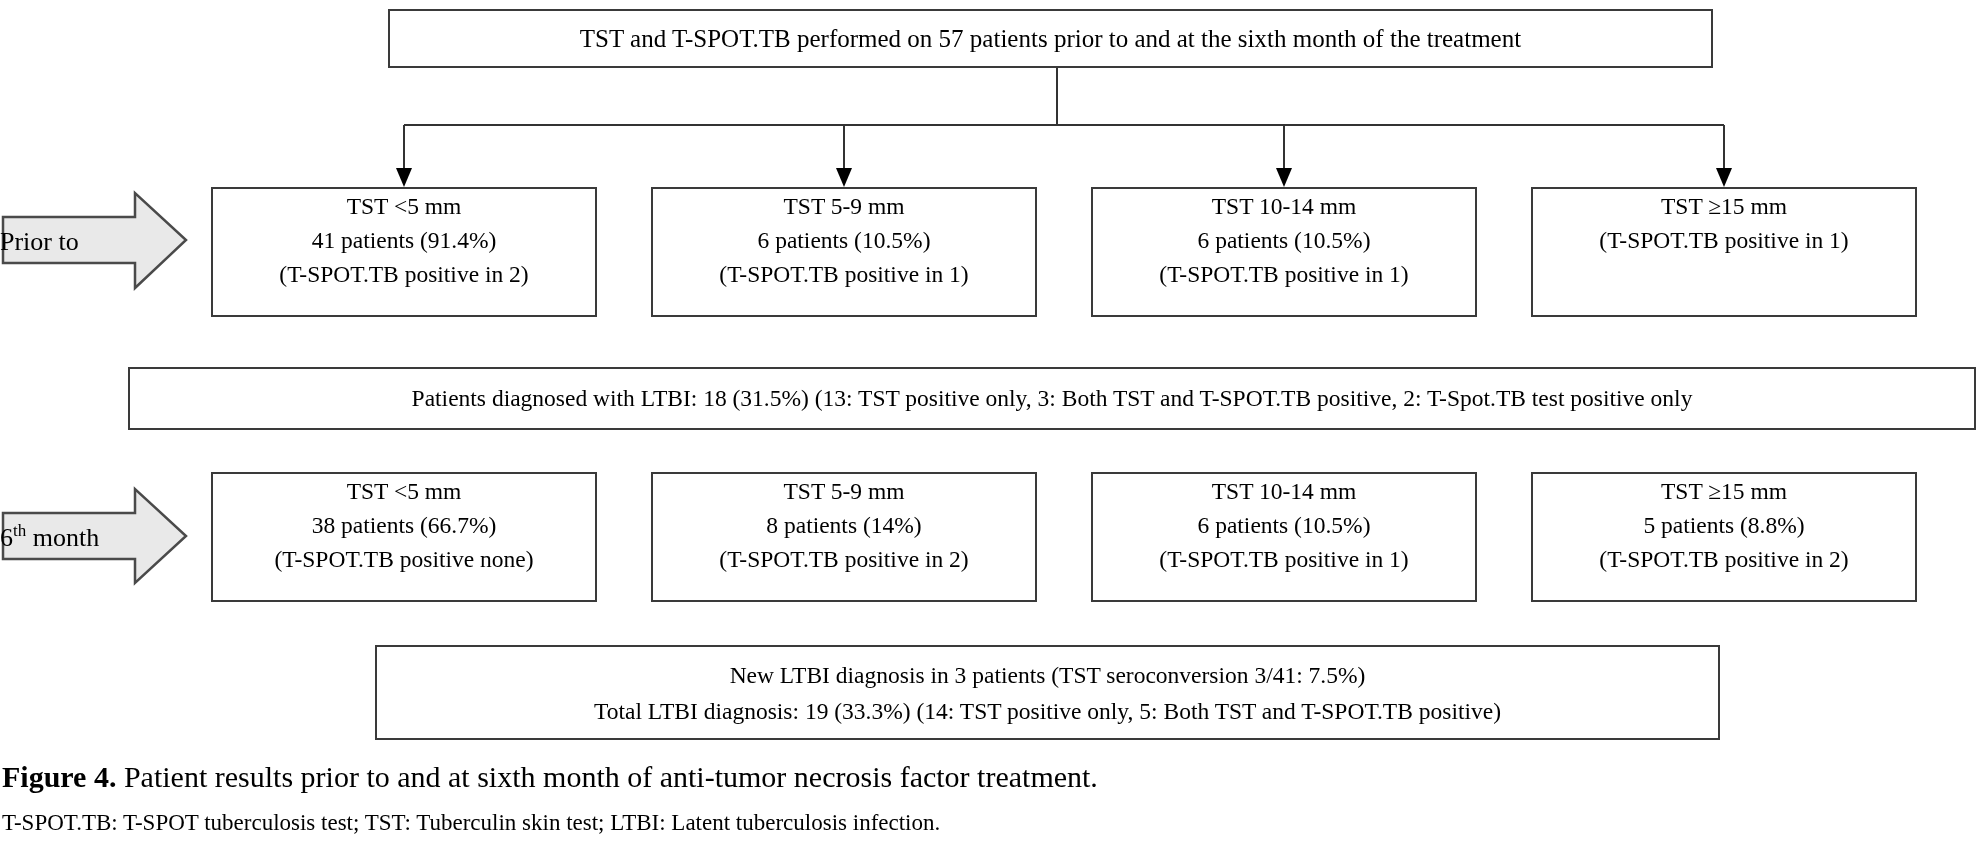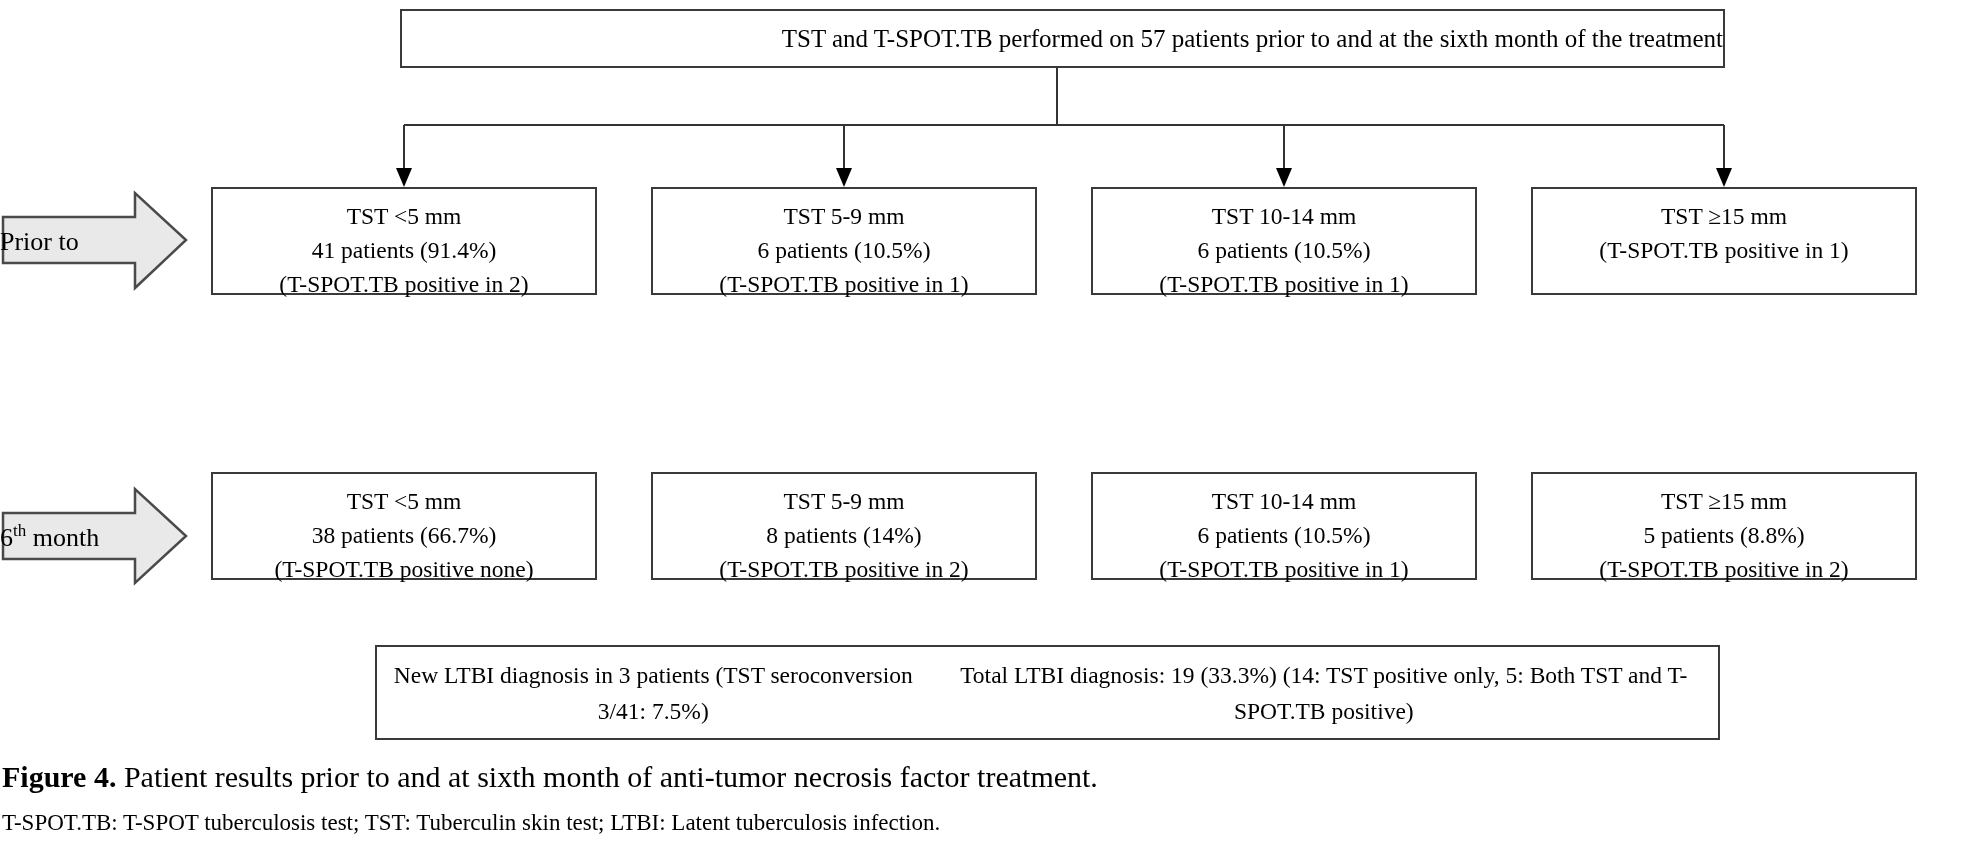--- a/index.html
+++ b/index.html
@@ -13,44 +13,43 @@
   }
   .connectors{position:absolute;left:0;top:0;}
   .box{
     position:absolute;
     background:#ffffff;
     border:2px solid #3a3a3a;
     box-sizing:border-box;
     text-align:center;
   }
   .top-box{
-    left:400px;top:9px;width:1325px;height:59px;
+    left:388px;top:9px;width:1325px;height:59px;
     font-size:25px;
-    display:flex;align-items:center;justify-content:flex-end;
+    display:flex;align-items:center;justify-content:center;
   }
   .tst-box{
-    width:386px;height:108px;
+    width:386px;height:130px;
     font-size:23.5px;line-height:34px;
-    padding-top:10px;
   }
   .row1{top:187px;}
   .row2{top:472px;}
   .col1{left:211px;}
   .col2{left:651px;}
   .col3{left:1091px;}
   .col4{left:1531px;}
   .wide-box{
     left:128px;top:367px;width:1848px;height:63px;
     font-size:23.5px;
     display:flex;align-items:center;justify-content:center;
   }
   .bottom-box{
     left:375px;top:645px;width:1345px;height:95px;
     font-size:23.5px;line-height:36px;
-    display:flex;flex-direction:row;align-items:center;justify-content:center;
+    display:flex;flex-direction:column;align-items:center;justify-content:center;
   }
   .arrow-label{
     position:absolute;left:0px;width:160px;
     text-align:left;
     font-size:26px;
   }
   .arrow-label sup{font-size:17px;}
   .label-prior{top:225px;}
   .label-month{top:521px;}
   .caption{
@@ -109,20 +108,23 @@
   <div class="box tst-box row1 col3">
     <div>TST 10-14 mm</div>
     <div>6 patients (10.5%)</div>
     <div>(T-SPOT.TB positive in 1)</div>
   </div>
   <div class="box tst-box row1 col4">
     <div>TST ≥15 mm</div>
     <div>(T-SPOT.TB positive in 1)</div>
   </div>
 
+  <div class="box wide-box">
+    <span>Patients diagnosed with LTBI: 18 (31.5%) (13: TST positive only, 3: Both TST and T-SPOT.TB positive, 2: T-Spot.TB test positive only</span>
+  </div>
 
   <div class="box tst-box row2 col1">
     <div>TST &lt;5 mm</div>
     <div>38 patients (66.7%)</div>
     <div>(T-SPOT.TB positive none)</div>
   </div>
   <div class="box tst-box row2 col2">
     <div>TST 5-9 mm</div>
     <div>8 patients (14%)</div>
     <div>(T-SPOT.TB positive in 2)</div>

